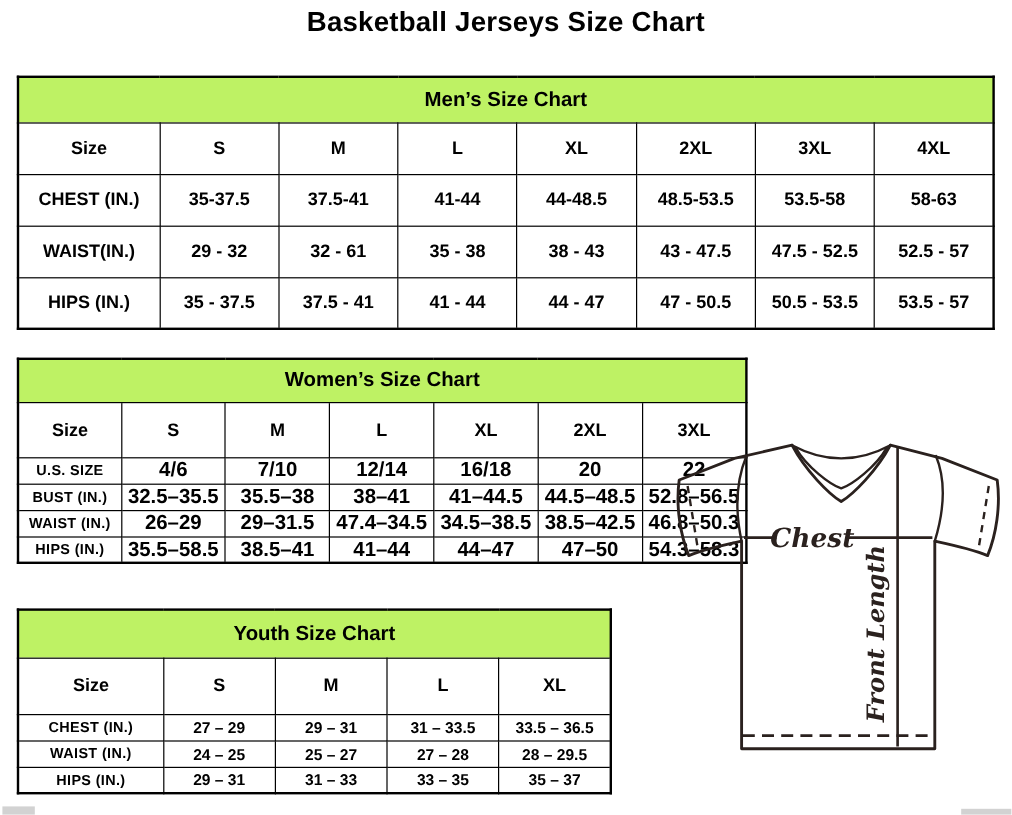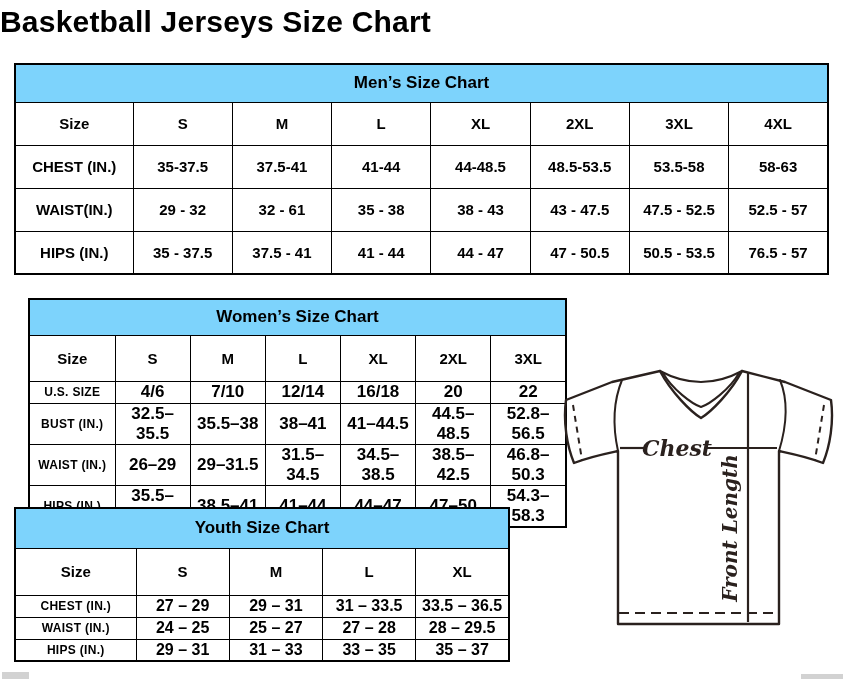--- a/index.html
+++ b/index.html
@@ -1,48 +1,48 @@
 <!DOCTYPE html>
 <html><head>
 <meta charset="utf-8">
 <style>
   * { margin:0; padding:0; box-sizing:border-box; }
   body { background:#ffffff; font-family:"Liberation Sans", sans-serif; }
   .page { position:relative; width:843px; height:679px; background:#ffffff; overflow:hidden; }
 
-  .page-title { position:absolute; top:5px; left:0; width:100%; 
-                font-size:30px; font-weight:bold; color:#000; letter-spacing:0.2px; }
+  .page-title { position:absolute; top:5px; left:0; width:100%; text-align:center;
+                font-size:23px; font-weight:bold; color:#000; letter-spacing:0.2px; }
 
   table.size-table { position:absolute; border-collapse:collapse; table-layout:fixed;
                      border:2px solid #000; text-align:center; font-weight:bold; color:#000; }
   .size-table th, .size-table td { border:1px solid #000; padding:0 2px; vertical-align:middle; }
-  .size-table .band { background:#7dd3fc; font-size:17px; }
+  .size-table .band { background:#bef264; font-size:17px; }
 
   table.mens   { left:14px; top:63px;  width:815px; }
-  table.womens { left:28px; top:298px; width:539px; }
+  table.womens { left:14px; top:298px; width:609px; }
   table.youth  { left:14px; top:507px; width:496px; }
 
   .mens   tr.band-row { height:38px; }
   .mens   tr.cols     { height:43px; }
   .mens   tbody tr    { height:43px; }
   .mens   .cols th, .mens tbody th, .mens tbody td { font-size:15px; }
 
   .womens tr.band-row { height:36px; }
   .womens tr.cols     { height:46px; }
   .womens tbody tr    { height:22px;margin-top:20px; }
   .womens .cols th    { font-size:15px; }
   .womens tbody th    { font-size:12px; letter-spacing:0.3px; }
   .womens tbody td    { font-size:17px; }
 
   .youth  tr.band-row { height:40px; }
   .youth  tr.cols     { height:47px; }
   .youth  tbody tr    { height:22px; }
   .youth  .cols th    { font-size:15px; }
   .youth  tbody th    { font-size:12px; letter-spacing:0.3px; }
-  .youth  tbody td    { font-size:16px; }
+  .youth  tbody td    { font-size:13px; }
 
   .jersey { position:absolute; left:556px; top:360px; }
   .jersey text { font-family:"DejaVu Serif", serif; font-style:italic; font-weight:bold; fill:#2a211e; }
 
   .scroll-chip { position:absolute; background:#d2d2d2; }
   .chip-left  { left:2px;   top:672px; width:27px; height:7px; }
   .chip-right { left:801px; top:674px; width:42px; height:5px; }
 </style>
 </head>
 <body>
@@ -99,21 +99,21 @@
           <td>52.5 - 57</td>
         </tr>
         <tr>
           <th>HIPS (IN.)</th>
           <td>35 - 37.5</td>
           <td>37.5 - 41</td>
           <td>41 - 44</td>
           <td>44 - 47</td>
           <td>47 - 50.5</td>
           <td>50.5 - 53.5</td>
-          <td>76.5 - 57</td>
+          <td>53.5 - 57</td>
         </tr>
       </tbody>
   </table>
 
   <table class="size-table womens">
       <colgroup>
         <col style="width: 86px;">
         <col>
         <col>
         <col>
@@ -151,21 +151,21 @@
           <td>35.5–38</td>
           <td>38–41</td>
           <td>41–44.5</td>
           <td>44.5–48.5</td>
           <td>52.8–56.5</td>
         </tr>
         <tr>
           <th>WAIST (IN.)</th>
           <td>26–29</td>
           <td>29–31.5</td>
-          <td>31.5–34.5</td>
+          <td>47.4–34.5</td>
           <td>34.5–38.5</td>
           <td>38.5–42.5</td>
           <td>46.8–50.3</td>
         </tr>
         <tr>
           <th>HIPS (IN.)</th>
           <td>35.5–58.5</td>
           <td>38.5–41</td>
           <td>41–44</td>
           <td>44–47</td>

